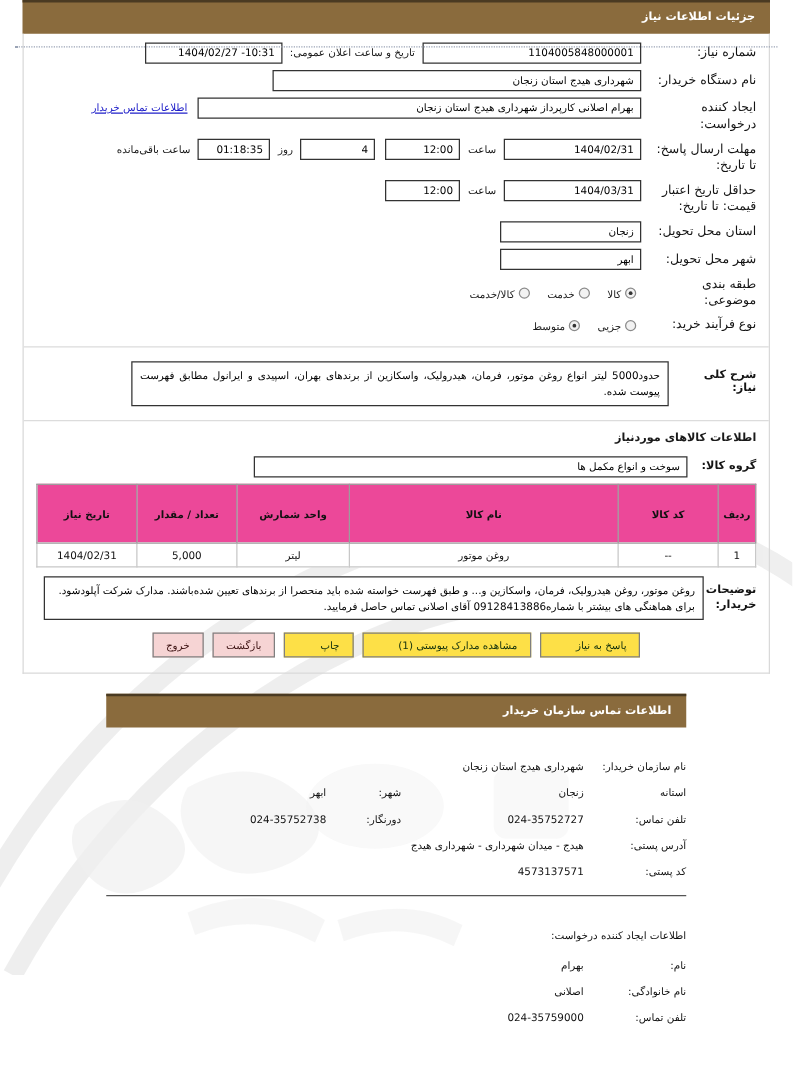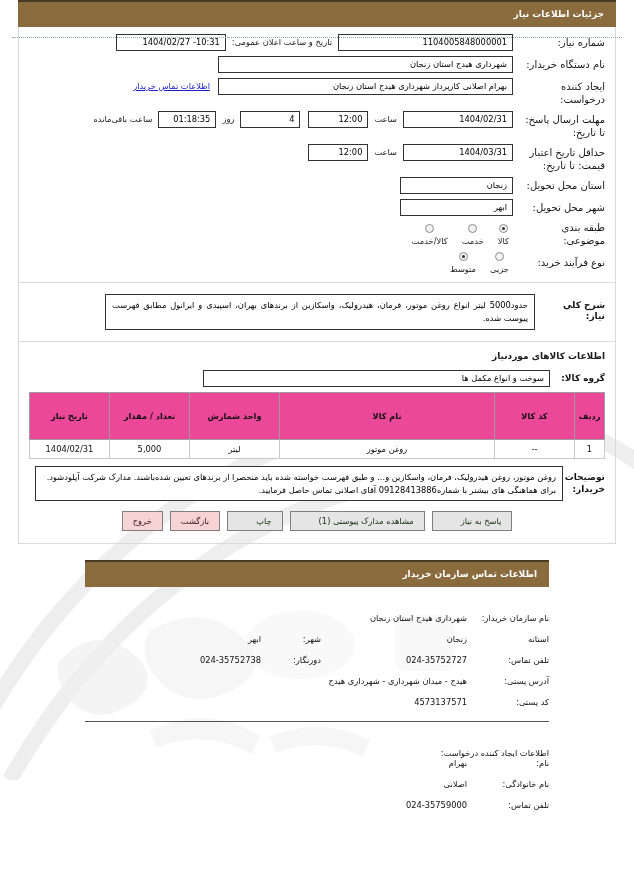--- a/index.html
+++ b/index.html
@@ -127,21 +127,21 @@
   }
 
   
   .radio-row {
     display: flex;
     align-items: center;
     gap: 4px;
     flex-wrap: nowrap;
   }
   .radio-group { display: flex; align-items: center; gap: 14px; }
-  .opt { display: flex; align-items: center; gap: 3px; font-size: 8.3px; white-space: nowrap; flex-direction: column; }
+  .opt { display: flex; align-items: center; gap: 3px; font-size: 8.3px; white-space: nowrap; }
   .radio {
     width: 9px; height: 9px;
     border: 1px solid #8a8a8a;
     border-radius: 50%;
     background: #f2f2f2;
     display: inline-block;
     position: relative;
     flex: 0 0 auto;
   }
   .radio.on::after {
@@ -206,21 +206,21 @@
   }
   .btn {
     border: 1px solid #7f7f7f;
     font-size: 8.3px;
     padding: 3px 10px;
     text-align: left;
     cursor: pointer;
     white-space: nowrap;
     line-height: 12px;
   }
-  .btn.green { background: #e5e5e5; color: #13310d; padding-left: 28px; }
+  .btn.green { background: #fde047; color: #13310d; padding-left: 28px; }
   .btn.red   { background: #f6d4d4; color: #3b1111; }
 
   
   .contact {
     margin: 14px 85px 0 85px;
     font-size: 8.3px;
   }
   .crow {
     display: flex;
     align-items: flex-start;
@@ -245,21 +245,21 @@
   .cval2 {
     text-align: right;
     color: #111;
     padding-right: 4px;
   }
   .sep-line {
     border-top: 1.5px solid #555;
     margin: 6px 0 16px 0;
   }
   .sub-head {
-    margin-bottom: 0;
+    margin-bottom: 14px;
     color: #111;
   }
 </style>
 </head>
 <body>
 
 <svg class="watermark" viewBox="0 0 634 480" xmlns="http://www.w3.org/2000/svg">
   <g fill="none" stroke="#9a9a9a" stroke-width="16">
     <path d="M -40 470 C 60 250, 260 110, 470 110 C 560 110, 640 150, 690 210"></path>
     <path d="M 10 480 C 110 300, 290 170, 480 175"></path>
@@ -295,21 +295,21 @@
         <div class="fld w-date num">1404/02/27 -10:31</div>
       </div>
 
       <div class="row">
         <div class="lbl">نام دستگاه خریدار:</div>
         <div class="fld" style="width:295px">شهرداری هیدج استان زنجان</div>
       </div>
 
       <div class="row">
         <div class="lbl">ایجاد کننده درخواست:</div>
-        <div class="fld" style="width:295px">بهرام اصلانی کارپرداز شهرداری هیدج استان زنجان</div>
+        <div class="fld" style="width:355px">بهرام اصلانی کارپرداز شهرداری هیدج استان زنجان</div>
         <div class="link">اطلاعات تماس خریدار</div>
       </div>
 
       <div class="row">
         <div class="lbl">مهلت ارسال پاسخ: تا تاریخ:</div>
         <div class="fld w-date num">1404/02/31</div>
         <div class="inline-lbl">ساعت</div>
         <div class="fld w-time num">12:00</div>
         <div style="width:8px"></div>
         <div class="fld w-cnt num">4</div>

